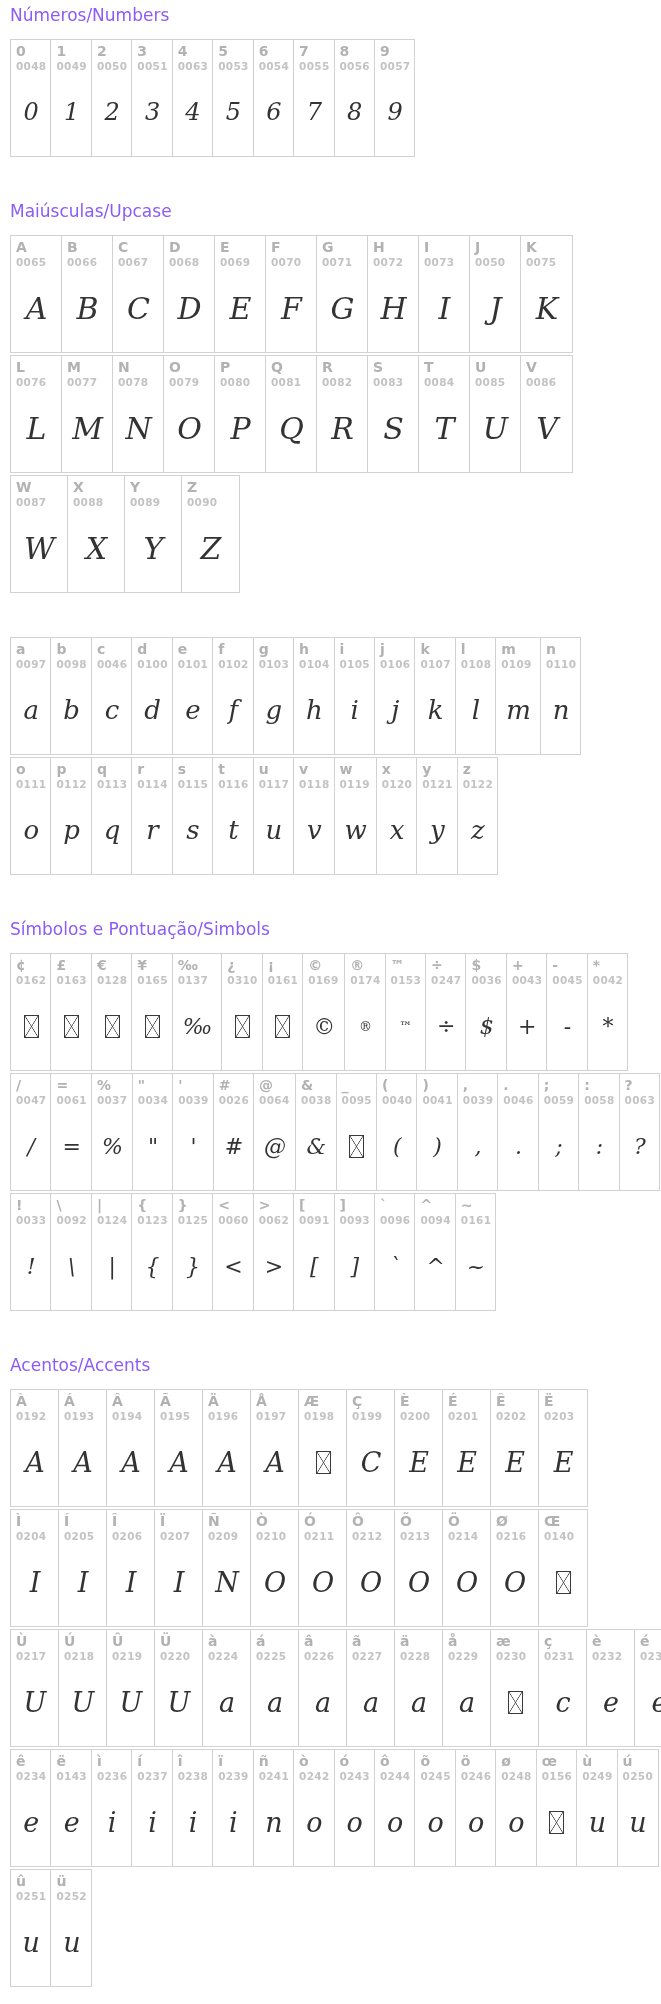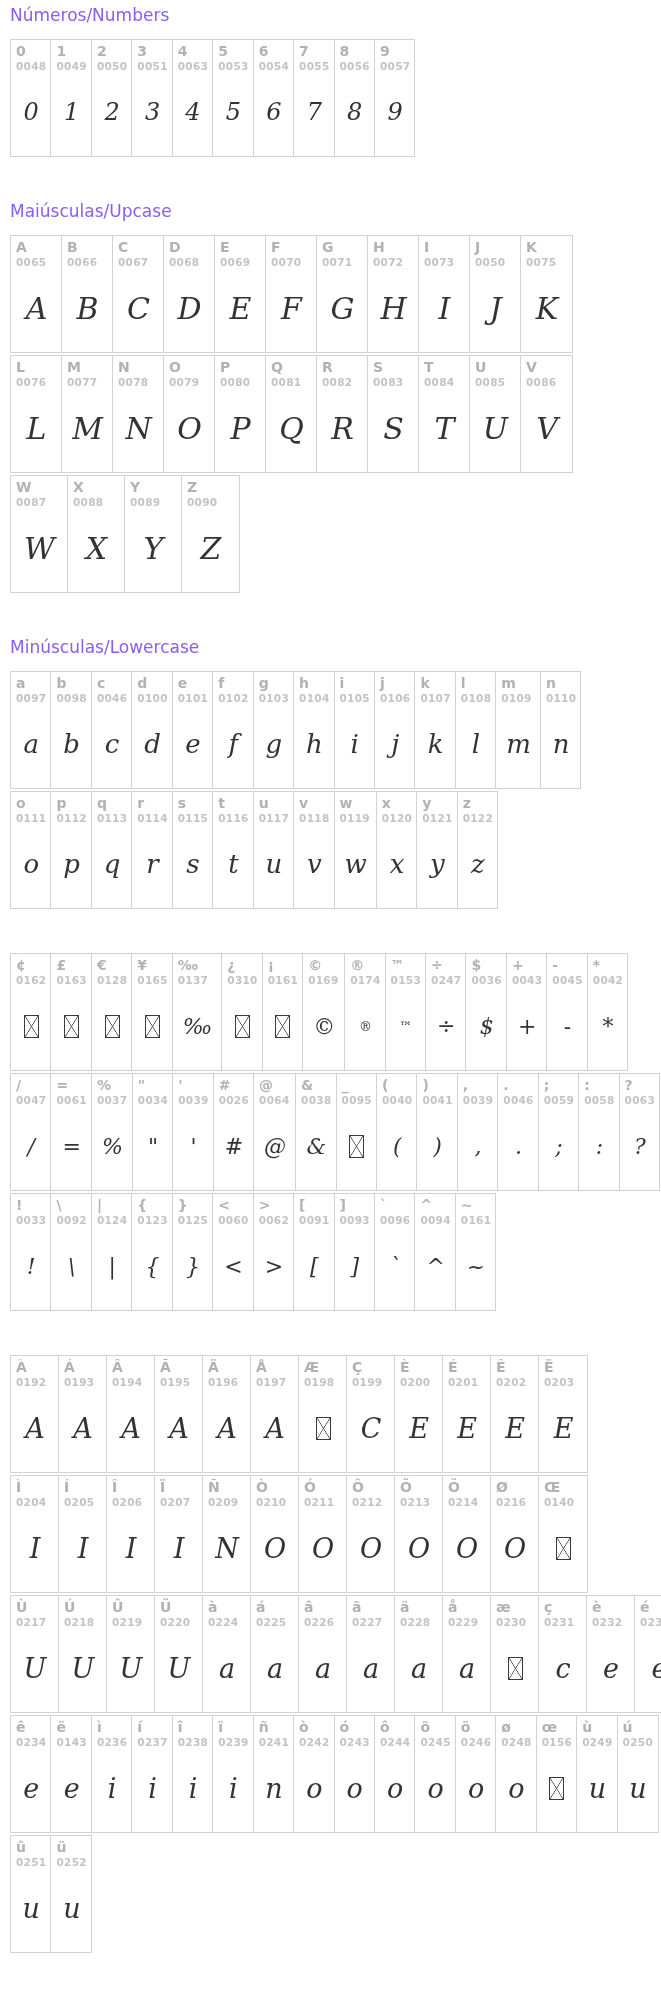--- a/index.html
+++ b/index.html
@@ -231,21 +231,20 @@
           </div>
           <div class="cell">
             <div class="ref">Z</div>
             <div class="code">0090</div>
             <div class="glyph">Z</div>
           </div>
         </div>
       </div>
     </div>
     <div class="section sec-lowercase">
-      <div class="section-title">Minúsculas/Lowercase</div>
       <div class="rows">
         <div class="row">
           <div class="cell">
             <div class="ref">a</div>
             <div class="code">0097</div>
             <div class="glyph">a</div>
           </div>
           <div class="cell">
             <div class="ref">b</div>
             <div class="code">0098</div>
@@ -370,20 +369,21 @@
           </div>
           <div class="cell">
             <div class="ref">z</div>
             <div class="code">0122</div>
             <div class="glyph">z</div>
           </div>
         </div>
       </div>
     </div>
     <div class="section sec-symbols">
+      <div class="section-title">Símbolos e Pontuação/Simbols</div>
       <div class="rows">
         <div class="row">
           <div class="cell">
             <div class="ref">¢</div>
             <div class="code">0162</div>
             <div class="glyph">
               <span class="notdef"></span>
             </div>
           </div>
           <div class="cell">
@@ -609,20 +609,21 @@
           </div>
           <div class="cell">
             <div class="ref">~</div>
             <div class="code">0161</div>
             <div class="glyph">~</div>
           </div>
         </div>
       </div>
     </div>
     <div class="section sec-accents">
+      <div class="section-title">Acentos/Accents</div>
       <div class="rows">
         <div class="row">
           <div class="cell">
             <div class="ref">À</div>
             <div class="code">0192</div>
             <div class="glyph">A</div>
           </div>
           <div class="cell">
             <div class="ref">Á</div>
             <div class="code">0193</div>

